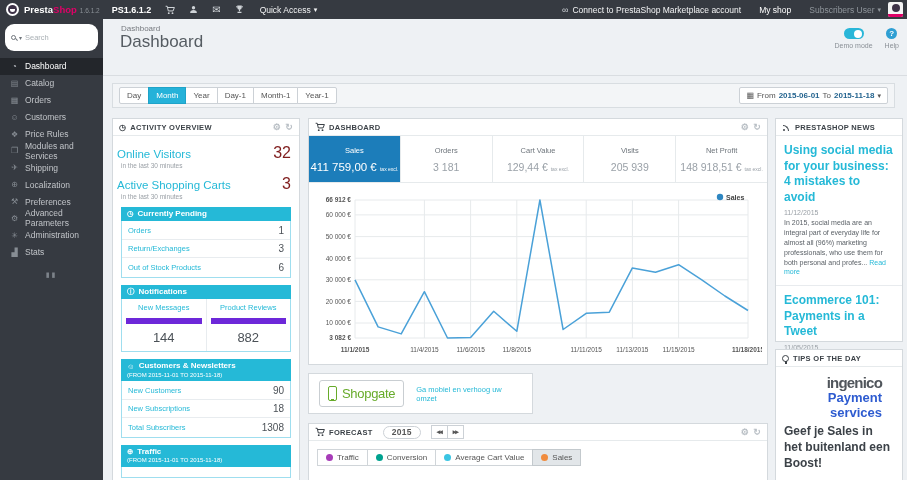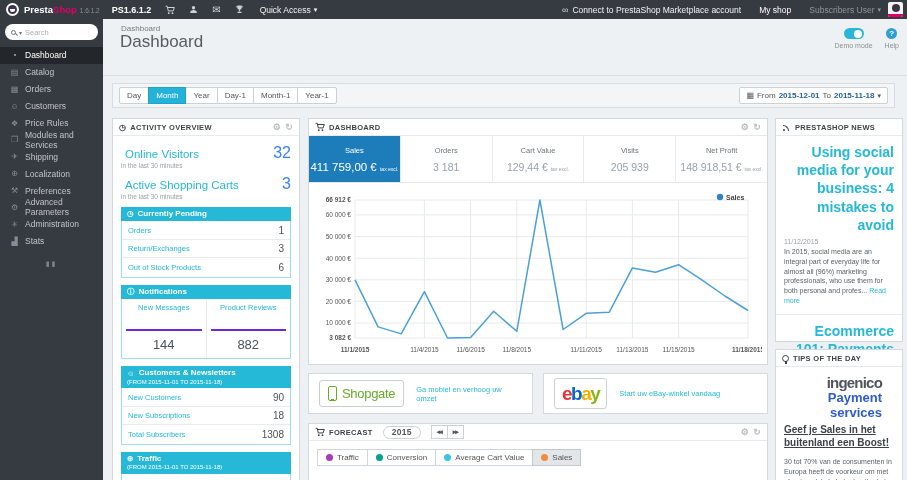--- a/index.html
+++ b/index.html
@@ -26,21 +26,21 @@
   .mplink { display:inline-flex; align-items:center; gap:4px; color:#f2f3f4; cursor:pointer; }
   .mpico { font-size:9px; color:#cfd3d7; }
   .myshop { margin-left:18px; color:#fff; cursor:pointer; }
   .usermenu { margin-left:18px; color:#8f959b; cursor:pointer; display:inline-flex; align-items:center; gap:3px; }
   .avatar { width:15px; height:15px; border-radius:2px; background:#f4f4f4; margin:0 4px 0 7px; position:relative; overflow:hidden; cursor:pointer; flex:none; }
   .avatar::before { content:""; position:absolute; left:3.5px; top:1.5px; width:8px; height:8px; border-radius:50%; background:#3d3247; }
   .avatar::after { content:""; position:absolute; left:0; bottom:0; width:100%; height:3.5px; background:#df0067; }
 
   
   #sidebar { position:absolute; left:0; top:19px; width:103px; height:461px; background:#363a41; }
-  .search-wrap { margin:5px 5px 7px 5px; background:#fff; border-radius:9px; height:16px;
+  .search-wrap { margin:5px 5px 7px 5px; background:#fff; border-radius:9px; height:27px;
                  display:flex; align-items:center; padding:0 6px; gap:3px; }
   .mag { width:5px; height:5px; border:1px solid #70767c; border-radius:50%; position:relative; flex:none; }
   .mag::after { content:""; position:absolute; width:3px; height:1px; background:#70767c; transform:rotate(45deg); right:-2.5px; bottom:-1px; }
   .search-caret { font-size:6px; color:#70767c; }
   .search-input { border:none; outline:none; width:100%; font-size:7.5px; color:#555; background:transparent; font-family:inherit; }
   .search-input::placeholder { color:#aab0b5; }
   .side-item { height:16.9px; display:flex; align-items:center; padding-left:8px; font-size:8.5px; color:#c2c5c9; cursor:pointer; }
   .side-item.active { background:#23262b; color:#fff; }
   .side-ico { width:13px; font-size:8px; color:#878d94; margin-right:4px; text-align:center; flex:none; }
   .side-item.active .side-ico { color:#bfc3c8; }
@@ -83,39 +83,39 @@
   #activity-panel { left:112px; top:118px; width:188px; height:400px; }
   #dash-panel     { left:308px; top:118px; width:460px; height:247px; }
   #news-panel     { left:775px; top:118px; width:128px; height:224px; }
   #tips-panel     { left:775px; top:349px; width:128px; height:160px; }
   #banner-shopgate{ left:308px; top:373px; width:225px; height:41px; }
   #banner-ebay    { left:543px; top:373px; width:225px; height:41px; }
   #forecast-panel { left:308px; top:423px; width:460px; height:80px; }
 
   
   .pbody { padding:6px 0 0 0; }
-  .ov-row { display:flex; justify-content:space-between; align-items:baseline; padding:2px 8px 0 12px; cursor:pointer; }
+  .ov-row { display:flex; justify-content:space-between; align-items:baseline; padding:2px 8px 0 4px; cursor:pointer; }
   .ov-label { font-size:11.5px; color:#25b9d7; }
-  .ov-val { font-size:16px; color:#3b82f6; font-weight:normal;text-align:center; }
+  .ov-val { font-size:16px; color:#7f1d1d; font-weight:normal;text-align:center; }
   .ov-sub { font-size:6.5px; color:#9aa0a6; padding:0 8px; margin:0 0 4px 0; }
   .sec { margin:7px 8px 0 8px; }
   .sec-head { background:#25b9d7; color:#fff; padding:2px 6px; font-size:8px; font-weight:bold; line-height:1.3; }
   .sec-head .ttl { display:flex; align-items:center; gap:4px; }
   .sec-head .sub { font-size:6px; font-weight:normal; display:block; }
   .sec-ico { font-size:7.5px; }
   .sec-body { border:1px solid #9fdeef; border-top:none; }
   .sec-row { display:flex; justify-content:space-between; align-items:center; height:18.5px; padding:0 6px;
              border-bottom:1px solid #e8ecef; cursor:pointer; background:#fff; }
   .sec-row:last-child { border-bottom:none; }
   .sec-row .l { font-size:7.5px; color:#25b9d7; }
   .sec-row .v { font-size:10px; color:#4b5157; }
   .stats2 { display:flex; }
   .stat { flex:1; text-align:center; padding:4px 4px 6px 4px; cursor:pointer; }
   .stat + .stat { border-left:1px solid #e8ecef; }
-  .stat .l { font-size:7.5px; color:#25b9d7; padding-bottom:17px; border-bottom:2px solid #6d28d9; }
+  .stat .l { font-size:7.5px; color:#25b9d7; padding-bottom:6px; border-bottom:6px solid #6d28d9; }
   .stat .v { font-size:13px; color:#4b5157; margin-top:6px; }
   .ga-row { display:flex; align-items:center; gap:5px; padding:5px 6px; font-size:7.5px; color:#25b9d7; cursor:pointer; }
 
   
   .kpis { display:flex; height:47px; border-bottom:1px solid #e6eaec; }
   .kpi { flex:1; border-right:1px solid #e6eaec; display:flex; flex-direction:column; align-items:center;
          justify-content:center; cursor:pointer; gap:6px; }
   .kpi:last-child { border-right:none; }
   .kpi .lbl { font-size:7.5px; color:#6e757c; }
   .kpi .val { font-size:10.5px; color:#9aa1a8; white-space:nowrap; }
@@ -143,38 +143,38 @@
              display:inline-flex; align-items:center; cursor:pointer; margin-right:-1px; letter-spacing:-1px; font-weight:bold; }
   .toggles { display:flex; padding:8px 8px; }
   .tgl { border:1px solid #d0d5d9; background:#fff; height:17px; display:inline-flex; align-items:center; gap:4px;
          padding:0 8px; font-size:8px; color:#555; margin-right:-1px; cursor:pointer; }
   .tgl.active { background:#e2e6e9; position:relative; z-index:1; border-color:#c3c9cd; }
   .dot { width:7px; height:7px; border-radius:50%; flex:none; }
 
   
   .article { padding:7px 8px 8px 8px; border-bottom:1px solid #e8ebee; }
   .article:last-of-type { border-bottom:none; }
-  .a-title { font-size:14px; font-weight:bold; color:#25b9d7; line-height:1.3; cursor:pointer;text-align:right; }
+  .a-title { font-size:12px; font-weight:bold; color:#25b9d7; line-height:1.3; cursor:pointer; }
   .a-date { font-size:7px; color:#9aa0a6; margin:4px 0 2px 0; }
   .a-x { font-size:7px; color:#5b6167; line-height:1.4; }
   .readmore { color:#25b9d7; cursor:pointer; }
   .findmore { text-align:center; font-size:8px; color:#25b9d7; padding:9px 0; cursor:pointer; }
   .rss { position:relative; width:9px; height:9px; flex:none; }
   .rss::before { content:""; position:absolute; left:0.5px; bottom:0.5px; width:2.5px; height:2.5px; border-radius:50%; background:#3c4248; }
   .rss::after { content:""; position:absolute; left:0.5px; bottom:0.5px; width:5.5px; height:5.5px;
                 border-right:1.5px solid #3c4248; border-top:1.5px solid #3c4248; border-top-right-radius:100%; }
 
   
   .bulb { width:7px; height:7px; border:1px solid #3c4248; border-radius:50%; position:relative; flex:none; }
   .bulb::after { content:""; position:absolute; left:1.5px; bottom:-3px; width:2.5px; height:2.5px; background:#3c4248; }
   .tips-wrap { padding:8px 8px; }
   .ingenico { float:right; text-align:right; margin:0 12px 2px 5px; }
   .ing-main { font-size:15px; font-weight:bold; color:#51565c; letter-spacing:-0.8px; line-height:1; }
   .ing-sub { font-size:13px; font-weight:bold; color:#2d5bd0; line-height:1.15; margin-top:1px; }
-  .tips-head { font-size:10px; font-weight:bold; color:#3c4248; line-height:1.35;text-decoration:underline; }
+  .tips-head { font-size:12px; font-weight:bold; color:#3c4248; line-height:1.35; }
   .tips-text { font-size:7px; color:#5b6167; line-height:1.45; margin-top:7px; clear:none; }
 </style>
 </head>
 <body>
 
 <div id="app">
 
   <header id="topbar">
     <span class="logo"></span>
     <span class="brand">
@@ -299,21 +299,21 @@
         <button class="fbtn active">Month</button>
         <button class="fbtn">Year</button>
         <button class="fbtn">Day-1</button>
         <button class="fbtn">Month-1</button>
         <button class="fbtn">Year-1</button>
       </div>
     <span class="flexsp"></span>
     <button class="range-btn">
       <span class="cal">▦</span>
       <span>From</span>
-      <b>2015-12-01</b>
+      <b>2015-06-01</b>
       <span>To</span>
       <b>2015-11-18</b>
       <span class="caret">▾</span>
     </button>
   </div>
 
   <section class="panel" id="activity-panel">
     <div class="phead">
       <span class="ph-ico">◷</span>
       <span>ACTIVITY OVERVIEW</span>
@@ -526,26 +526,20 @@
     </div>
   </section>
 
   <div class="panel banner" id="banner-shopgate">
     <span class="sg-box">
       <span class="sg-phone"></span>
       <span class="sg-text">Shopgate</span>
     </span>
     <span class="blink">Ga mobiel en verhoog uw omzet</span>
   </div>
-  <div class="panel banner" id="banner-ebay">
-    <span class="ebay-box">
-      <span class="ebay"><span style="color:#e53238">e</span><span style="color:#0064d2">b</span><span style="color:#f5af02">a</span><span style="color:#86b817">y</span></span>
-    </span>
-    <span class="blink">Start uw eBay-winkel vandaag</span>
-  </div>
 
   <section class="panel" id="forecast-panel">
     <div class="phead">
       <span class="ph-ico">
           <svg viewBox="0 0 16 16" width="10" height="10">
             <path d="M1 2h2.5l1.8 7.5h7.6L15 4H4.3" fill="none" stroke="currentColor" stroke-width="1.6"></path>
             <circle cx="6" cy="13" r="1.5" fill="currentColor"></circle>
             <circle cx="12" cy="13" r="1.5" fill="currentColor"></circle>
           </svg>
         </span>

